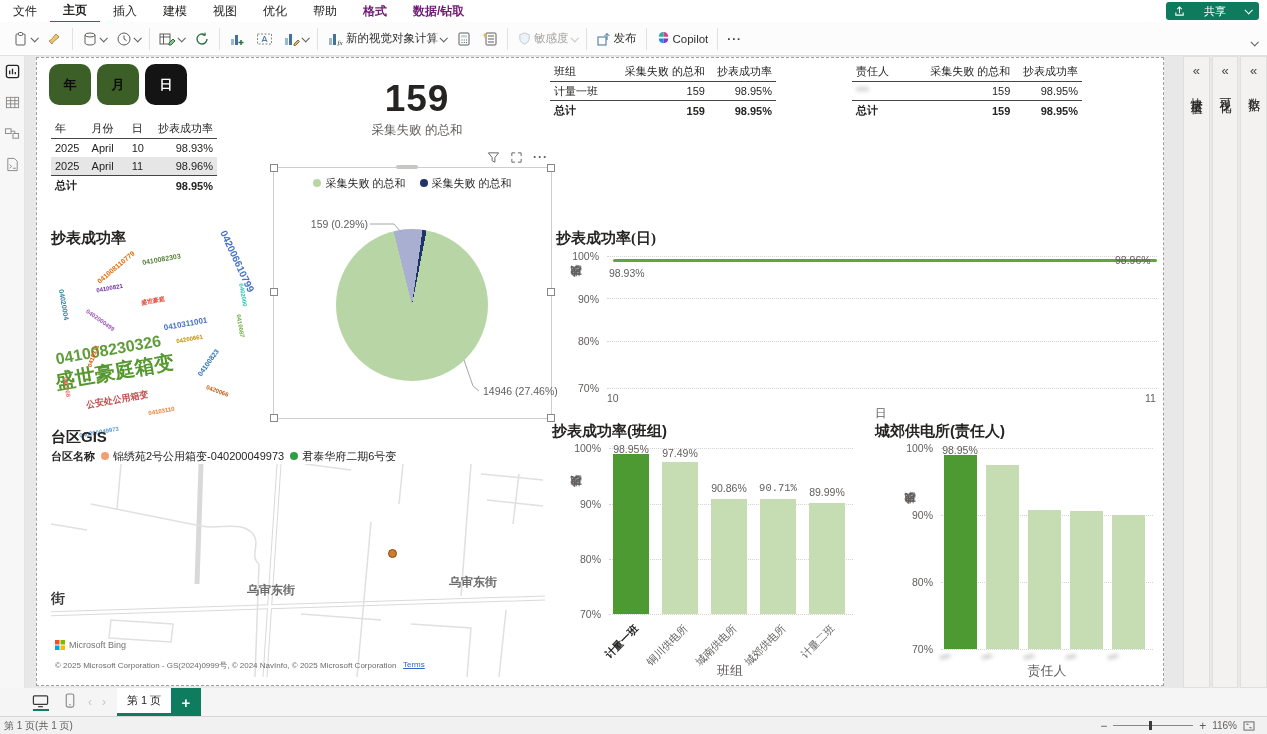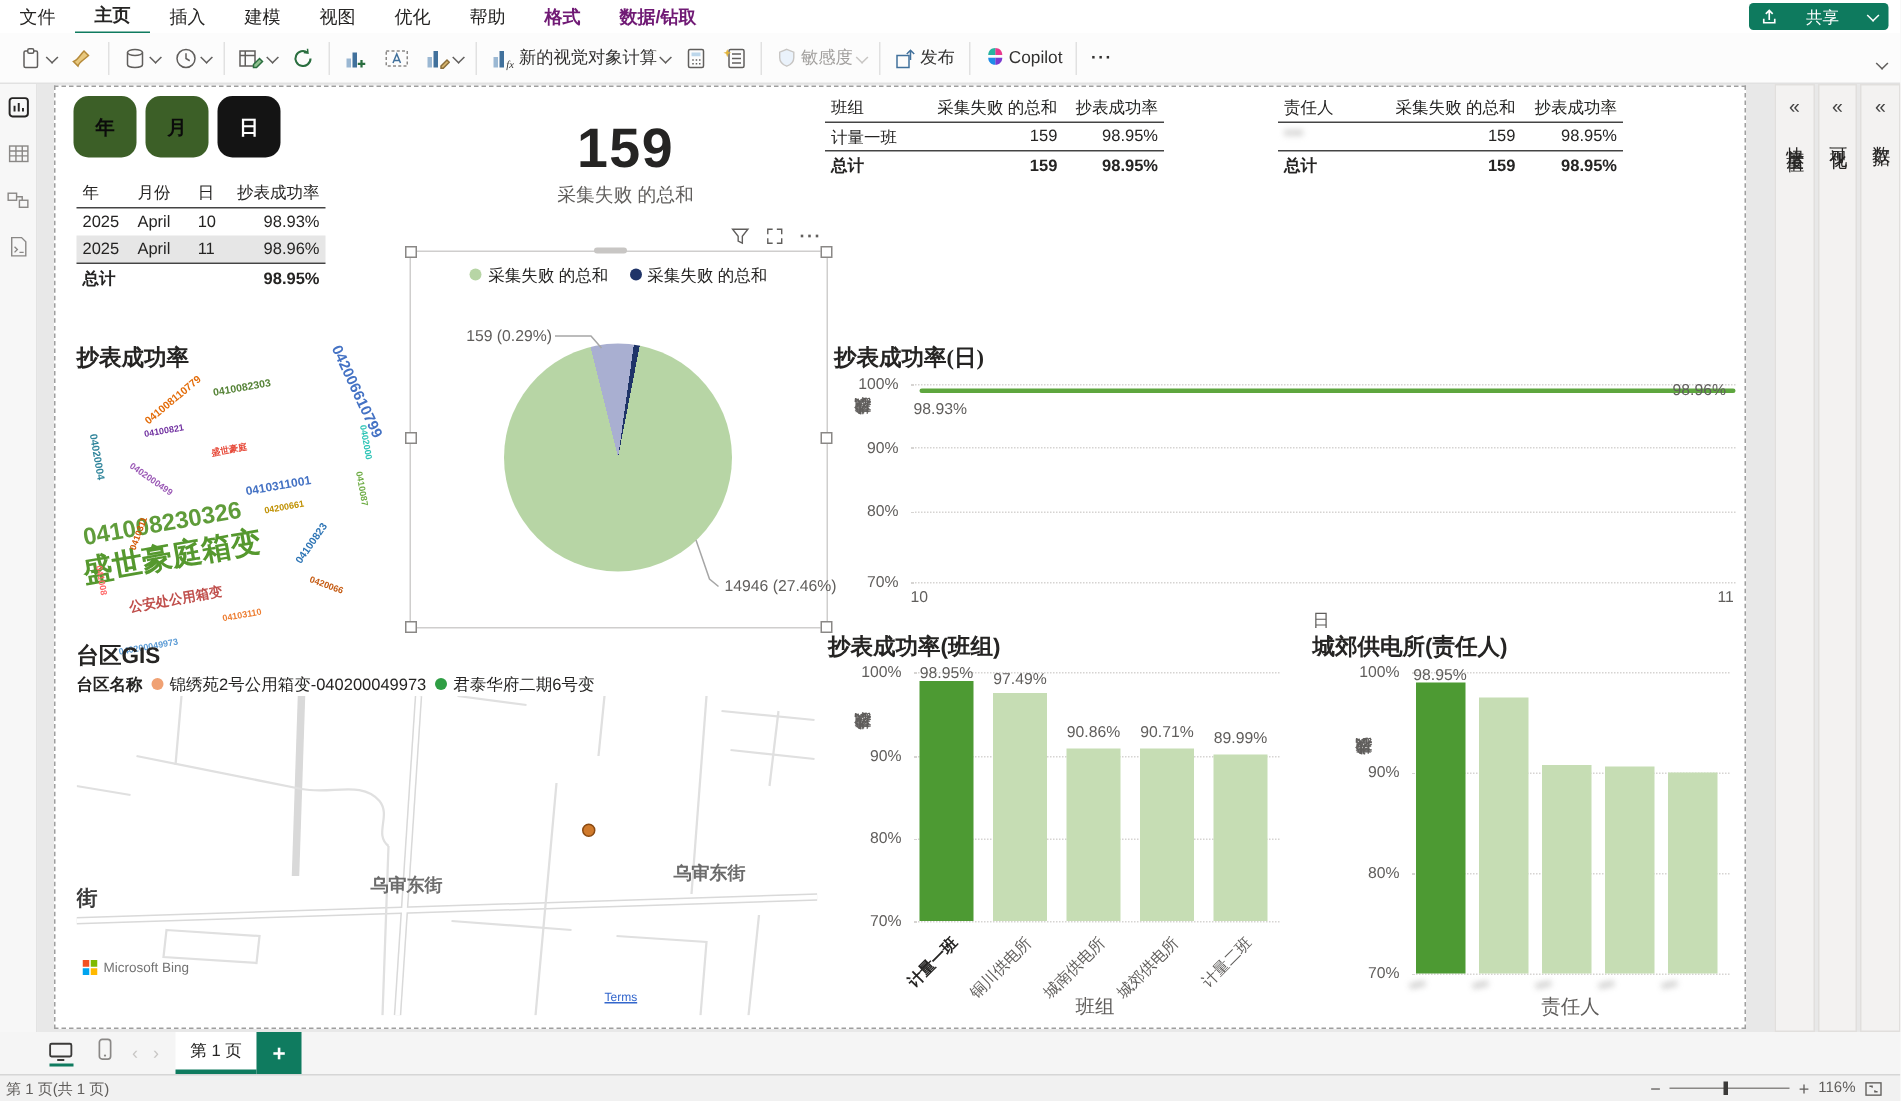--- a/index.html
+++ b/index.html
@@ -430,21 +430,21 @@
       <div class="gline" style="left:572px;top:501px;width:244px;"></div>
       <div class="gline" style="left:572px;top:556px;width:244px;"></div>
       <div class="bar" style="left:576px;top:396px;width:36px;height:160px;background:#4d9a33;"></div>
       <div class="bar" style="left:625px;top:404px;width:36px;height:152px;background:#c6ddb4;"></div>
       <div class="bar" style="left:674px;top:441px;width:36px;height:115px;background:#c6ddb4;"></div>
       <div class="bar" style="left:723px;top:441px;width:36px;height:115px;background:#c6ddb4;"></div>
       <div class="bar" style="left:772px;top:445px;width:36px;height:111px;background:#c6ddb4;"></div>
       <span class="blab" style="left:564px;top:385px;width:60px;text-align:center;">98.95%</span>
       <span class="blab" style="left:613px;top:389px;width:60px;text-align:center;">97.49%</span>
       <span class="blab" style="left:662px;top:424px;width:60px;text-align:center;">90.86%</span>
-      <span class="blab" style="left:711px;top:424px;width:60px;text-align:center;">90.71%</span>
+      <span class="blab" style="left:711px;top:424px;width:60px;text-align:center;font-family:Liberation Mono, monospace;">90.71%</span>
       <span class="blab" style="left:760px;top:428px;width:60px;text-align:center;">89.99%</span>
       <span class="xcat" style="left:514px;top:562px;width:86px;text-align:right;font-weight:bold;color:#252423;transform:rotate(-45deg);transform-origin:100% 50%;">计量一班</span>
       <span class="xcat" style="left:563px;top:562px;width:86px;text-align:right;transform:rotate(-45deg);transform-origin:100% 50%;">铜川供电所</span>
       <span class="xcat" style="left:612px;top:562px;width:86px;text-align:right;transform:rotate(-45deg);transform-origin:100% 50%;">城南供电所</span>
       <span class="xcat" style="left:661px;top:562px;width:86px;text-align:right;transform:rotate(-45deg);transform-origin:100% 50%;">城郊供电所</span>
       <span class="xcat" style="left:710px;top:562px;width:86px;text-align:right;transform:rotate(-45deg);transform-origin:100% 50%;">计量二班</span>
       <span class="axtitle" style="left:663px;top:604px;width:60px;text-align:center;font-size:13px;">班组</span>
       <span class="ytitle" style="left:532px;top:438px;">抄表成功率</span>
     </div>
 
@@ -515,20 +515,21 @@
       <div class="abs" style="left:337px;top:85px;width:7px;height:7px;border-radius:50%;background:#d07a2c;border:1.5px solid #8a4a12;"></div>
       <div class="abs" style="left:4px;top:176px;display:flex;align-items:center;gap:4px;">
         <svg width="10" height="10" viewBox="0 0 10 10">
             <rect width="4.5" height="4.5" fill="#f25022"></rect>
             <rect x="5.5" width="4.5" height="4.5" fill="#7fba00"></rect>
             <rect y="5.5" width="4.5" height="4.5" fill="#00a4ef"></rect>
             <rect x="5.5" y="5.5" width="4.5" height="4.5" fill="#ffb900"></rect>
           </svg>
         <span class="bingtxt">Microsoft Bing</span>
       </div>
+      <span class="attr" style="left:4px;top:196px;">© 2025 Microsoft Corporation - GS(2024)0999号, © 2024 NavInfo, © 2025 Microsoft Corporation</span>
       <span class="attr" style="left:352px;top:196px;color:#3366cc;text-decoration:underline;">Terms</span>
     </div>
 
   </div>
 
   <div class="panes">
     <div class="pane">
       <span class="pc">«</span>
       <span class="pv">快度量值</span>
     </div>

